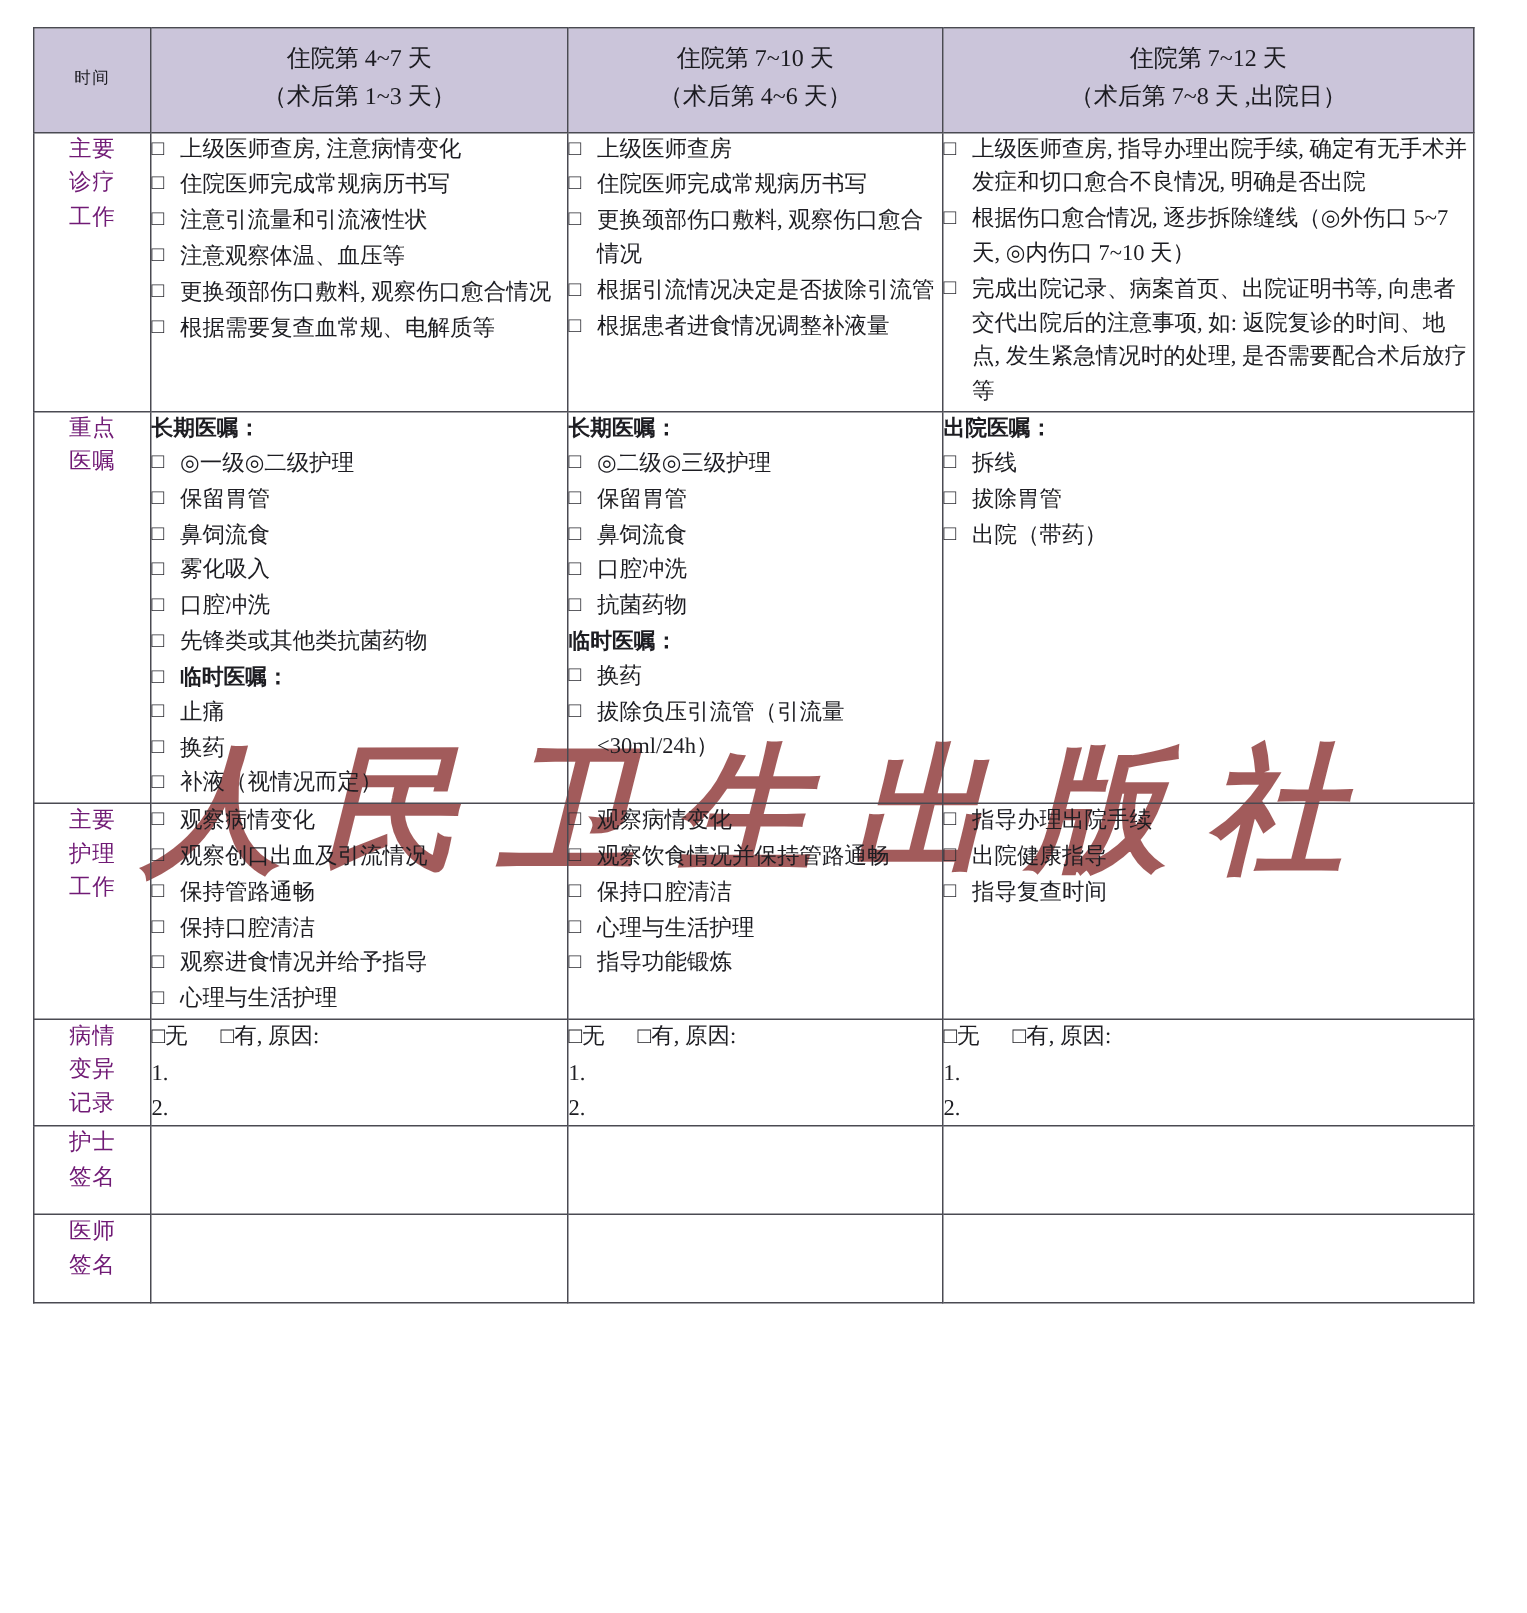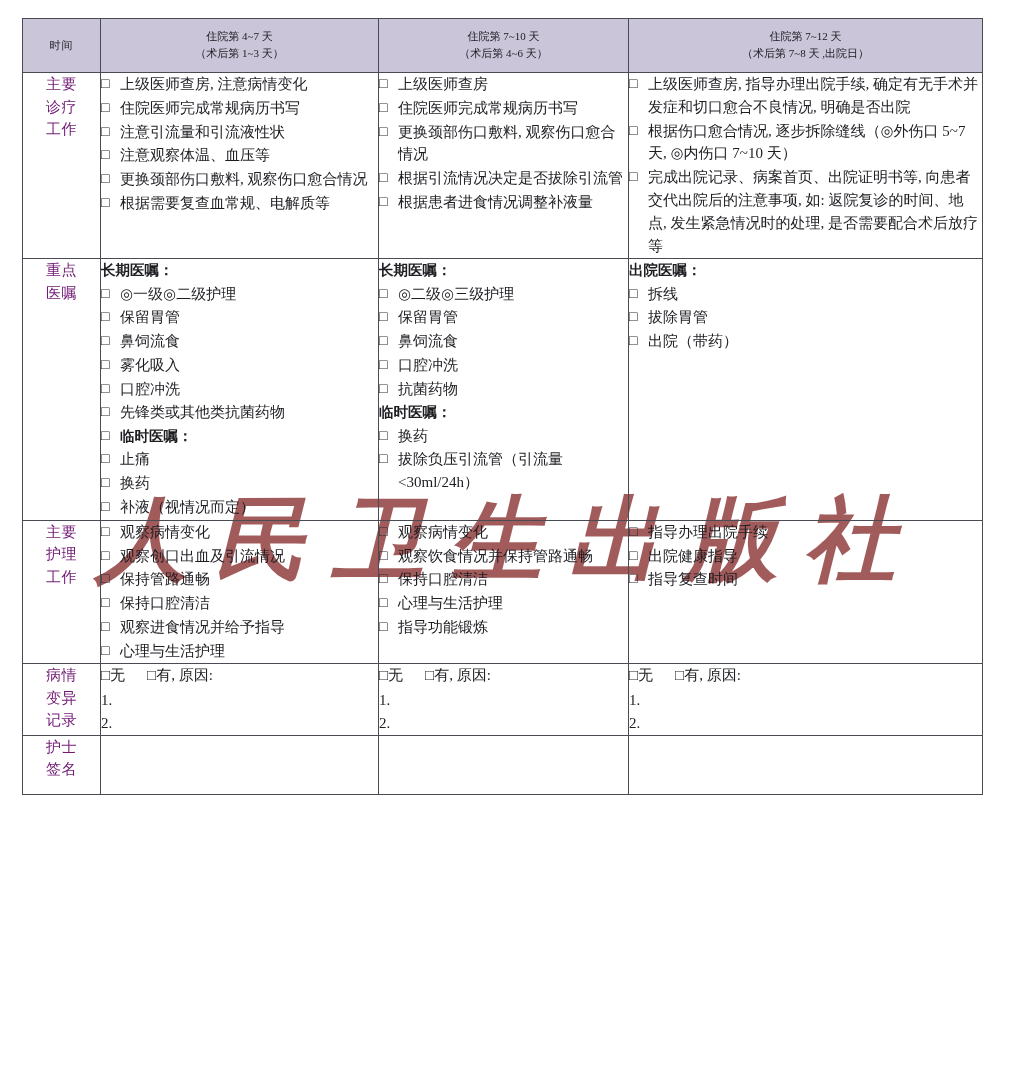--- a/index.html
+++ b/index.html
@@ -65,21 +65,21 @@
   col.c-1     { width: 278px; }
   col.c-2     { width: 250px; }
   col.c-3     { width: 354px; }
 
   
   tr.head th {
     background: #cbc5da;
     text-align: center;
     vertical-align: middle;
     font-weight: normal;
-    font-size: 11px;
+    font-size: 16px;
     line-height: 1.55;
     color: #1b1b20;
     padding: 9px 4px 10px;
   }
   tr.head th.lbl {
     font-size: 11px;
     letter-spacing: 1px;
   }
   .hdr-l1, .hdr-l2 { display: block; white-space: nowrap; }
 
@@ -310,16 +310,25 @@
       <tr>
         <td class="rowlabel">
           <span>护士</span>
           <span>签名</span>
         </td>
         <td class="cell blank"></td>
         <td class="cell blank"></td>
         <td class="cell blank"></td>
       </tr>
 
+      <tr>
+        <td class="rowlabel">
+          <span>医师</span>
+          <span>签名</span>
+        </td>
+        <td class="cell blank"></td>
+        <td class="cell blank"></td>
+        <td class="cell blank"></td>
+      </tr>
 
     </tbody>
   </table>
 </div>
 
 </body></html>

